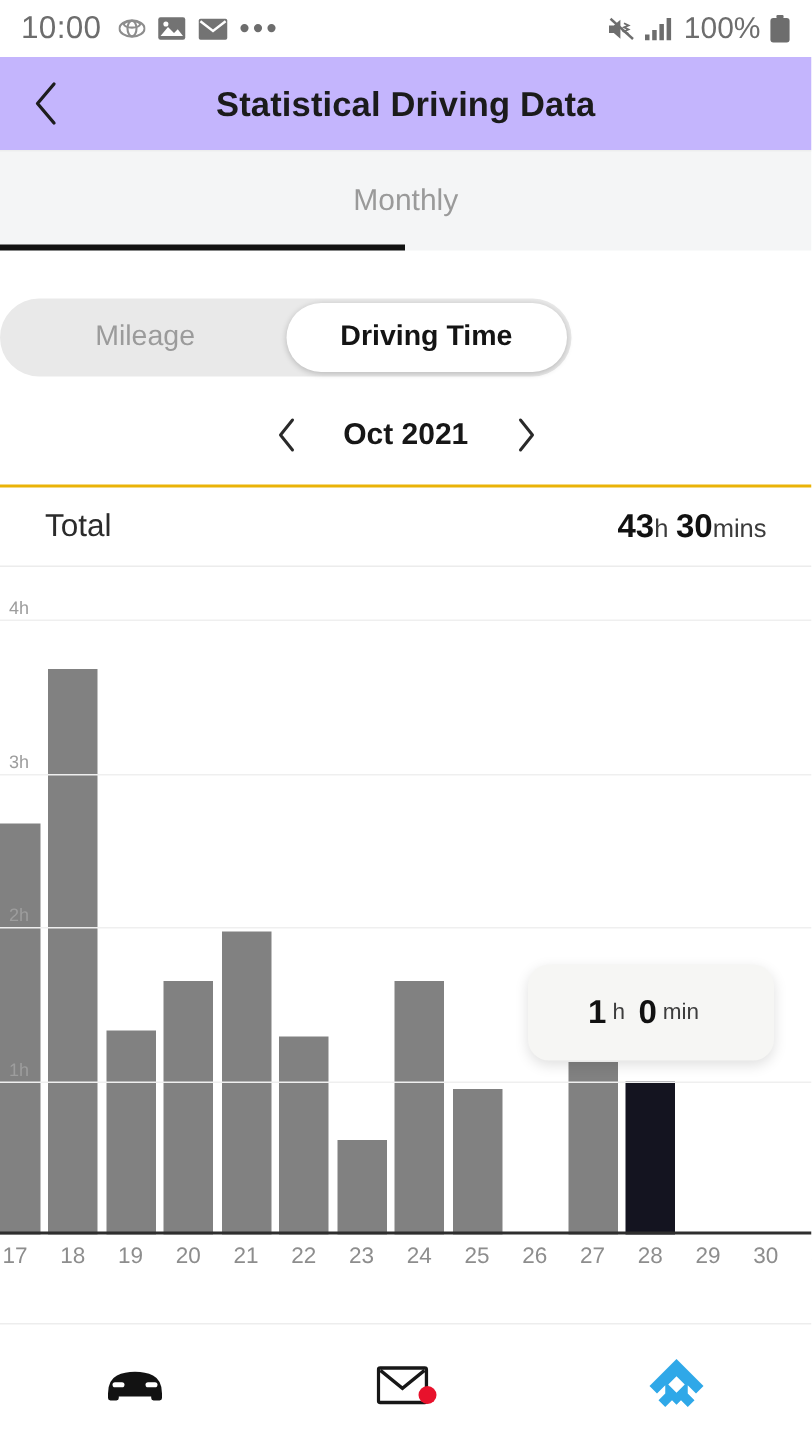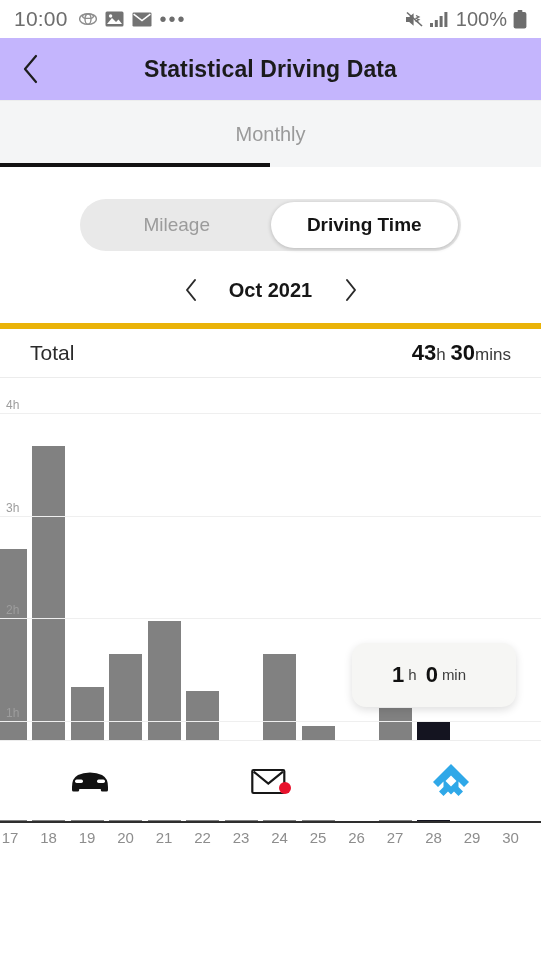--- a/index.html
+++ b/index.html
@@ -2,21 +2,21 @@
 <html><head>
 <meta charset="utf-8">
 <style>
   * { box-sizing: border-box; margin: 0; padding: 0; }
   html, body {
     width: 541px; height: 962px;
     background: #ffffff;
     font-family: "Liberation Sans", sans-serif;
     overflow: hidden;
   }
-  .screen { position: relative; width: 541px; height: 820px; background:#fff; }
+  .screen { position: relative; width: 541px; height: 962px; background:#fff; }
 
   
   .statusbar {
     height: 38px; display: flex; align-items: center;
     padding: 0 14px; color: #6e6e6e;
   }
   .status-time { font-size: 21px; color:#6d6d6d; letter-spacing:.2px; }
   .status-left-icons { display:flex; align-items:center; gap:8px; margin-left:11px; }
   .status-right { margin-left:auto; display:flex; align-items:center; gap:6px; }
   .pct { font-size: 20px; color:#6d6d6d; }
@@ -50,21 +50,21 @@
     flex:1; display:flex; align-items:center; justify-content:center;
     font-size: 20px; cursor:pointer;
   }
   .tab.active { color:#141414; font-weight:700; }
   .tab.inactive { color:#9a9a9a; font-weight:400; }
   .tab-underline {
     position:absolute; bottom:0; left:0; width:270px; height:4px; background:#121212;
   }
 
   
-  .seg-wrap { display:flex; justify-content:center; padding-top: 32px; }
+  .seg-wrap { display:flex; justify-content:flex-start; padding-top: 32px; }
   .segmented {
     width: 381px; height: 52px; background:#e9e9e9; border-radius: 26px;
     display:flex; align-items:center; padding: 3px; position: relative;
   }
   .seg {
     flex:1; height: 100%; display:flex; align-items:center; justify-content:center;
     font-size: 19px; border-radius: 24px; cursor:pointer;
   }
   .seg.inactive { color:#9b9b9b; font-weight:400; }
   .seg.active {
@@ -74,21 +74,21 @@
 
   
   .month-row {
     display:flex; align-items:center; justify-content:center; 
     height: 66px; margin-top: 6px;
   }
   .month-label { font-size: 20px; font-weight:700; color:#171717; min-width:130px; text-align:center;}
   .chev-btn { cursor:pointer; display:flex; align-items:center; justify-content:center; width:30px; height:30px;}
   .total-row {
     height: 55px; display:flex; align-items:center; padding: 0 30px;
-    border-top:6px solid #eab308; border-bottom:1px solid #ececec;
+    border-top:2px solid #eab308; border-bottom:1px solid #ececec;
   }
   .total-label { font-size: 21px; color:#2b2b2b; }
   .total-value { margin-left:auto; font-size: 18px; color:#333; }
   .total-value b { font-size: 22px; font-weight:700; color:#111; }
   .unit { font-size:17px; color:#3b3b3b; }
 
   
   .chart {
     position: relative; height: 445px; width:541px; background:#fff;
   }

